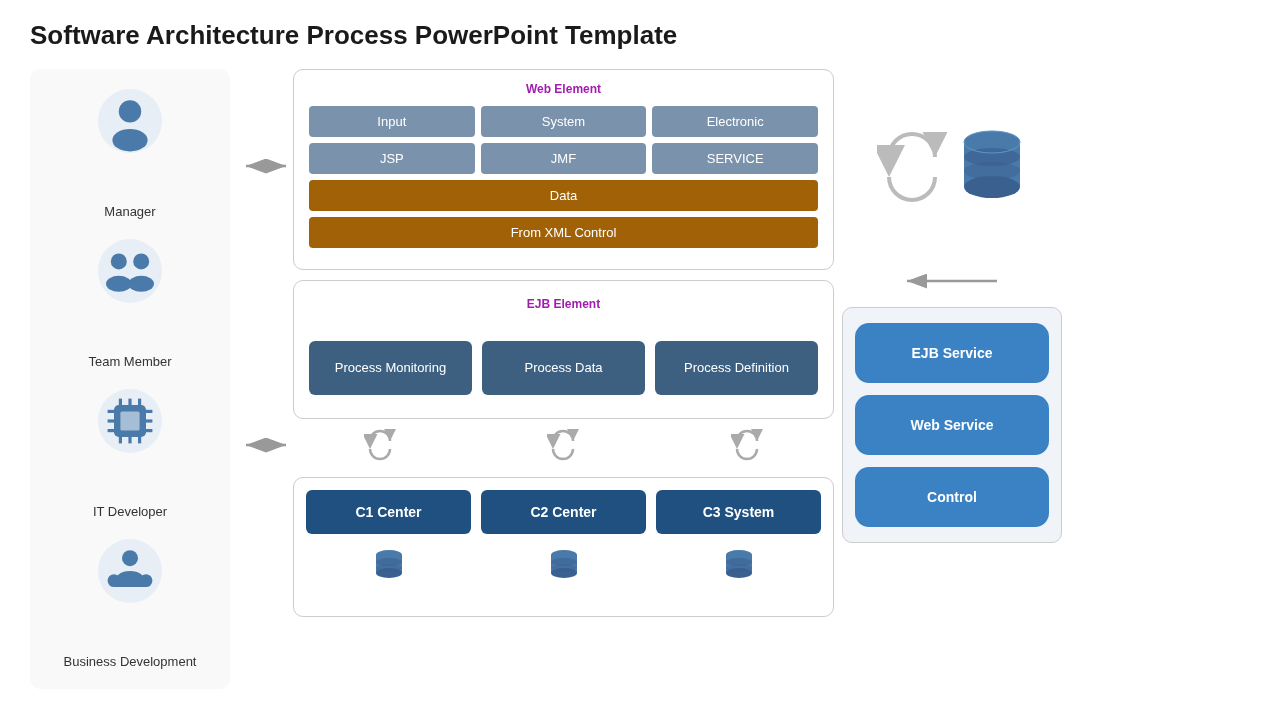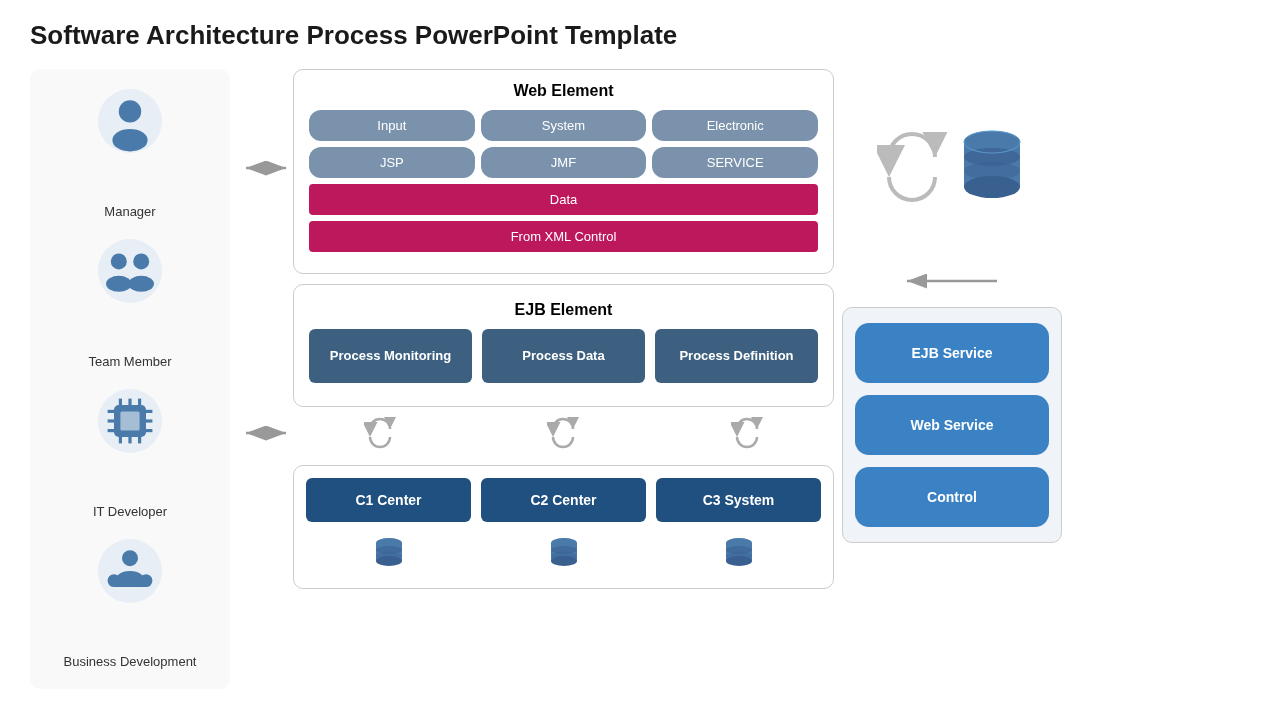--- a/index.html
+++ b/index.html
@@ -74,45 +74,45 @@
     .web-element-box {
       background: #fff;
       border: 1.5px solid #ccc;
       border-radius: 10px;
       padding: 12px 15px 15px;
       position: relative;
     }
 
     .box-title {
       text-align: center;
-      font-size: 16px;
+      font-size: 12px;
       font-weight: 600;
-      color: #000000;
+      color: #a21caf;
       margin-bottom: 10px;
     }
 
     .web-grid {
       display: grid;
       grid-template-columns: 1fr 1fr 1fr;
       gap: 6px;
       margin-bottom: 6px;
     }
 
     .web-cell {
       background: #7a92ac;
       color: #fff;
       text-align: center;
       padding: 8px 12px;
-      border-radius: 12px;
+      border-radius: 4px;
       font-size: 13px;
       font-weight: 500;
     }
 
     .web-cell-full {
-      background: #be185d;
+      background: #a16207;
       color: #fff;
       text-align: center;
       padding: 8px 4px;
       border-radius: 4px;
       font-size: 13px;
       font-weight: 500;
       grid-column: span 3;
     }
 
     
@@ -131,22 +131,23 @@
       margin-bottom: 8px;
     }
 
     .ejb-cell {
       background: #3d6080;
       color: #fff;
       text-align: center;
       padding: 18px 8px;
       border-radius: 6px;
       font-size: 13px;
-      font-weight: 700;
+      font-weight: 400;
       line-height: 1.4;
+      margin-top: 20px;
     }
 
     
     .sync-row {
       display: grid;
       grid-template-columns: 1fr 1fr 1fr;
       gap: 10px;
       margin: 4px 0;
     }
 
@@ -418,21 +419,21 @@
                     <polygon points="0 0, 6 3, 0 6" fill="#aaa"></polygon>
                   </marker>
                   <marker id="arr-l3" markerWidth="6" markerHeight="6" refX="0" refY="3" orient="auto">
                     <polygon points="6 0, 0 3, 6 6" fill="#aaa"></polygon>
                   </marker>
                 </defs>
               </svg>
             </div>
           </div>
 
-          <div style="display:flex; align-items: flex-end; gap:0px; border: 1.5px solid #ccc; border-radius:10px; padding: 12px 12px 0 12px;">
+          <div style="display:flex; align-items: flex-end; gap:0px; border: 1.5px solid #ccc; border-radius:10px; padding: 12px 12px 16px 12px;">
             <div style="flex:1;">
               <div class="center-box-row">
                 <div class="center-cell">C1 Center</div>
                 <div class="center-cell">C2 Center</div>
                 <div class="center-cell">C3 System</div>
               </div>
               <div class="db-row" style="padding: 8px 0 10px;">
                 <div class="db-icon">
                   <svg width="32" height="36" viewBox="0 0 32 36">
                     <ellipse cx="16" cy="7" rx="13" ry="5" fill="#4a7aaa"></ellipse>

